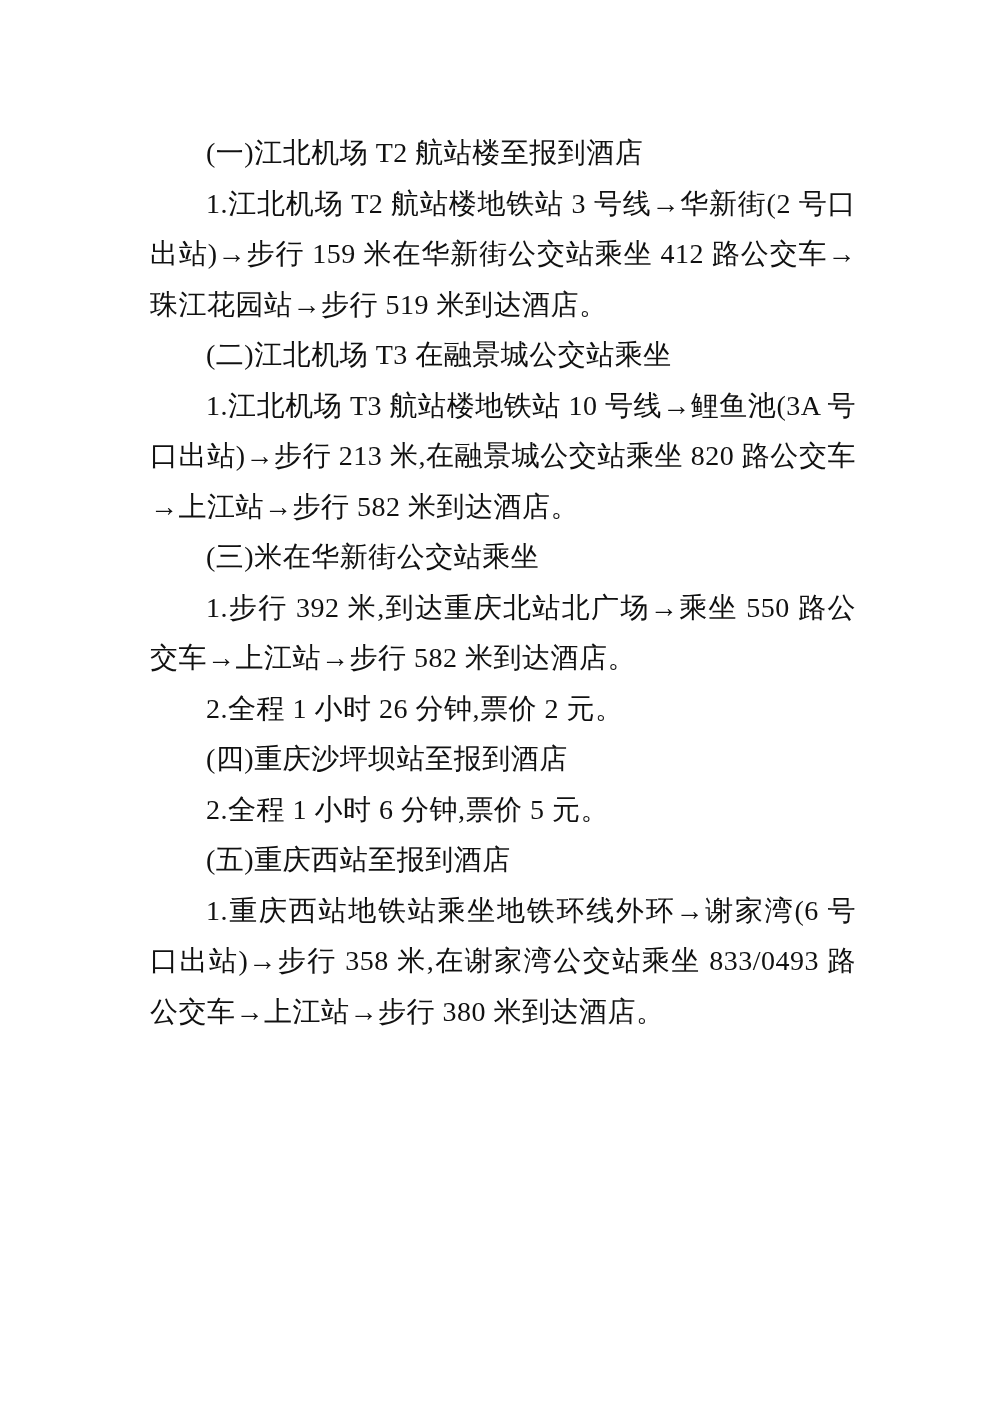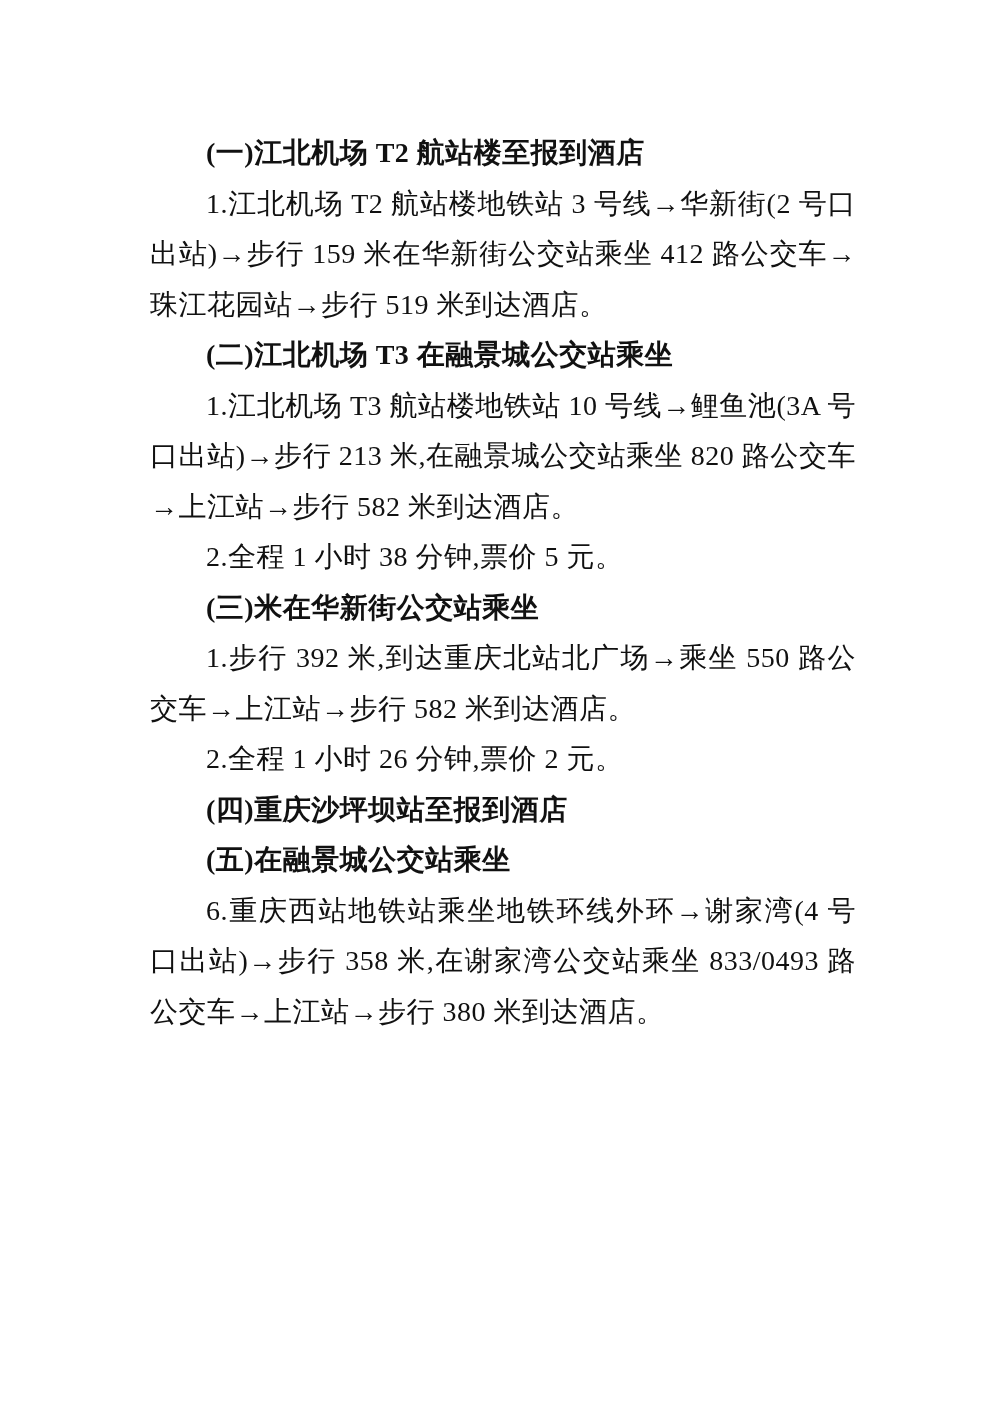--- a/index.html
+++ b/index.html
@@ -23,49 +23,49 @@
     margin: 0;
     font-family: "Liberation Serif", "DejaVu Serif", serif;
     font-size: 28px;
     line-height: 50.5px;
     color: #111111;
     text-align: justify;
     text-indent: 2em;
     letter-spacing: 0.5px;
   }
   .doc p.heading {
-    font-weight: 700;
+    font-weight: 400;
   }
 </style>
 </head>
 <body>
 
 <div class="page">
   <div class="doc">
 
     <section>
       <p class="heading">(一)江北机场 T2 航站楼至报到酒店</p>
       <p class="body">1.江北机场 T2 航站楼地铁站 3 号线→华新街(2 号口出站)→步行 159 米在华新街公交站乘坐 412 路公交车→珠江花园站→步行 519 米到达酒店。</p>
     </section>
 
     <section>
       <p class="heading">(二)江北机场 T3 在融景城公交站乘坐</p>
       <p class="body">1.江北机场 T3 航站楼地铁站 10 号线→鲤鱼池(3A 号口出站)→步行 213 米,在融景城公交站乘坐 820 路公交车→上江站→步行 582 米到达酒店。</p>
-      <p class="body">2.全程 1 小时 38 分钟,票价 5 元。</p>
     </section>
 
     <section>
       <p class="heading">(三)米在华新街公交站乘坐</p>
       <p class="body">1.步行 392 米,到达重庆北站北广场→乘坐 550 路公交车→上江站→步行 582 米到达酒店。</p>
       <p class="body">2.全程 1 小时 26 分钟,票价 2 元。</p>
     </section>
 
     <section>
       <p class="heading">(四)重庆沙坪坝站至报到酒店</p>
+      <p class="body">2.全程 1 小时 6 分钟,票价 5 元。</p>
     </section>
 
     <section>
-      <p class="heading">(五)在融景城公交站乘坐</p>
-      <p class="body">6.重庆西站地铁站乘坐地铁环线外环→谢家湾(4 号口出站)→步行 358 米,在谢家湾公交站乘坐 833/0493 路公交车→上江站→步行 380 米到达酒店。</p>
+      <p class="heading">(五)重庆西站至报到酒店</p>
+      <p class="body">1.重庆西站地铁站乘坐地铁环线外环→谢家湾(6 号口出站)→步行 358 米,在谢家湾公交站乘坐 833/0493 路公交车→上江站→步行 380 米到达酒店。</p>
     </section>
 
   </div>
 </div>
 
 </body></html>

